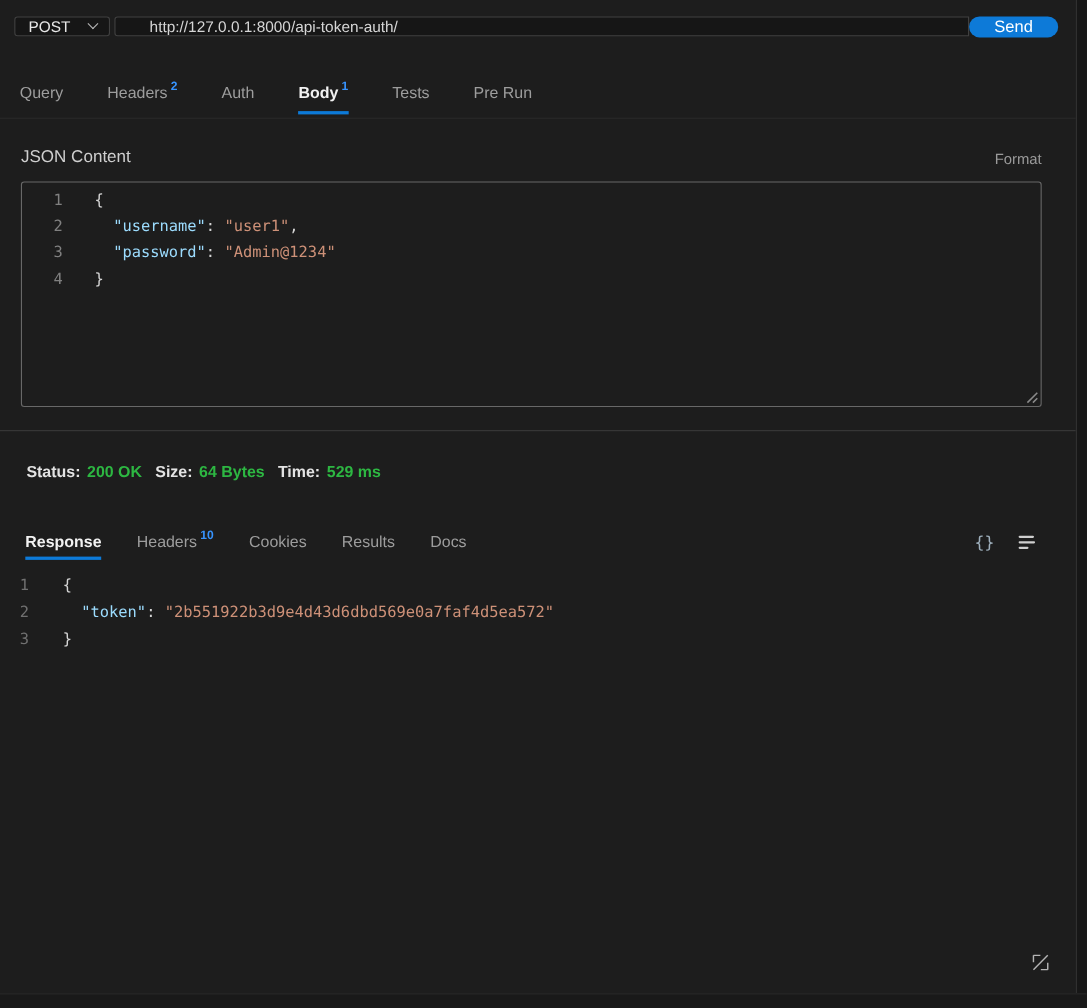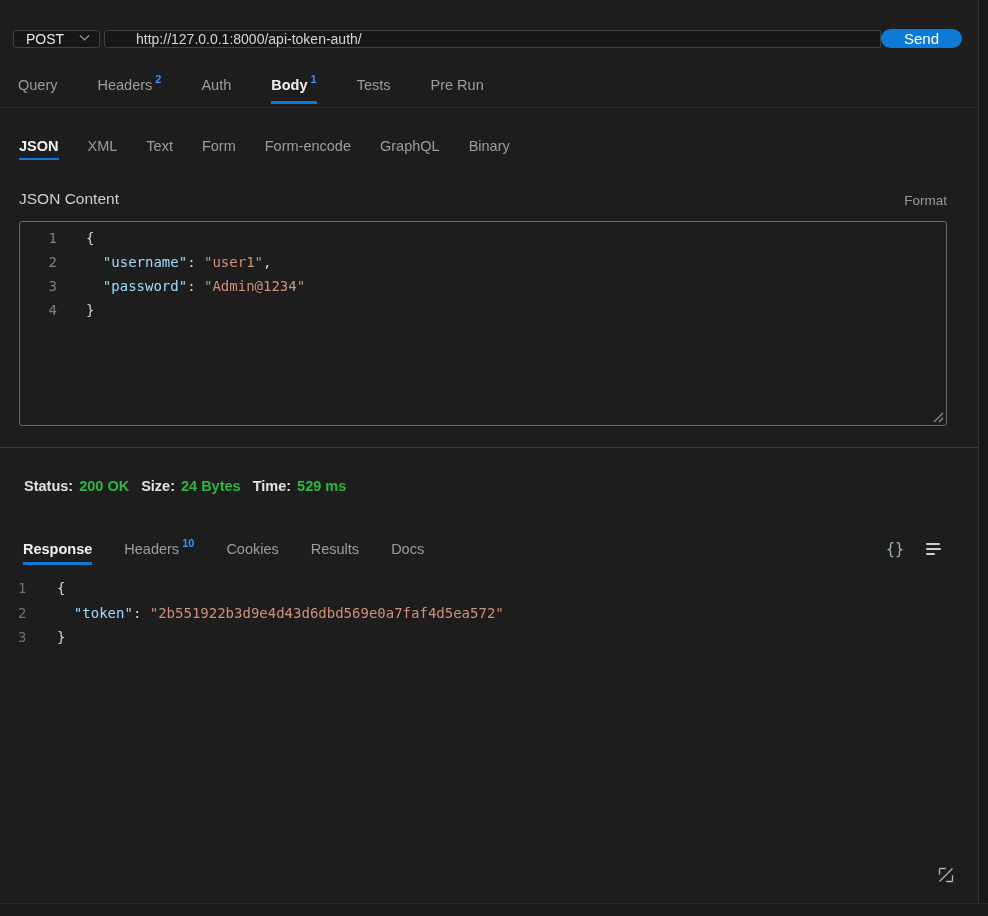--- a/index.html
+++ b/index.html
@@ -21,21 +21,21 @@
     color:#cccccc;
   }
   
   .right-gutter{position:absolute;top:0;right:0;width:10px;bottom:13px;background:#171717;border-left:1px solid #333333;}
   
   .bottom-bar{position:absolute;left:0;right:0;bottom:0;height:13px;background:#191919;border-top:1px solid #282828;z-index:5;}
 
   .app{position:absolute;left:0;top:0;right:10px;bottom:13px;}
 
   
-  .topbar{display:flex;align-items:center;padding:15px 16px 0 13px;height:62px;}
+  .topbar{display:flex;align-items:flex-start;padding:15px 16px 0 13px;height:62px;}
   .method-select{
     width:87px;flex:none;border:1px solid var(--input-border);background:var(--input-bg);
     border-radius:3px;display:flex;align-items:center;justify-content:space-between;
     padding:0 11px 0 12px;color:#e8e8e8;font-size:14px;cursor:pointer;
   }
   .chevron{width:7px;height:7px;border-right:1.4px solid #b8b8b8;border-bottom:1.4px solid #b8b8b8;transform:rotate(45deg) translate(-2px,-2px);}
   .url-input{
     flex:1;margin-left:4px;border:1px solid var(--input-border);background:var(--input-bg);
     border-radius:3px 0 0 3px;color:#d6d6d6;font-size:14px;padding:0 31px;outline:none;
     font-family:"Liberation Sans", sans-serif;
@@ -131,64 +131,41 @@
         <span class="tab-count">1</span>
       </div>
       <div class="tab">
         <span class="tab-label">Tests</span>
       </div>
       <div class="tab">
         <span class="tab-label">Pre Run</span>
       </div>
     </div>
 
-  <div class="body-tabs">
-      <div class="tab active">
-        <span class="tab-label">JSON</span>
-      </div>
-      <div class="tab">
-        <span class="tab-label">XML</span>
-      </div>
-      <div class="tab">
-        <span class="tab-label">Text</span>
-      </div>
-      <div class="tab">
-        <span class="tab-label">Form</span>
-      </div>
-      <div class="tab">
-        <span class="tab-label">Form-encode</span>
-      </div>
-      <div class="tab">
-        <span class="tab-label">GraphQL</span>
-      </div>
-      <div class="tab">
-        <span class="tab-label">Binary</span>
-      </div>
-    </div>
 
   <div class="body-header">
     <span class="body-title">JSON Content</span>
     <span class="format-label">Format</span>
   </div>
 
   <div class="editor">
     <div class="code-line"><span class="ln">1</span><span class="lc"><span class="tk-pu">{</span></span></div>
       <div class="code-line"><span class="ln">2</span><span class="lc"><span class="tk-pl">  </span><span class="tk-key">"username"</span><span class="tk-pu">: </span><span class="tk-str">"user1"</span><span class="tk-pu">,</span></span></div>
       <div class="code-line"><span class="ln">3</span><span class="lc"><span class="tk-pl">  </span><span class="tk-key">"password"</span><span class="tk-pu">: </span><span class="tk-str">"Admin@1234"</span></span></div>
       <div class="code-line"><span class="ln">4</span><span class="lc"><span class="tk-pu">}</span></span></div>
       <svg class="grip" viewBox="0 0 13 13">
       <path d="M3 12 L12 3 M8 12 L12 8" stroke="#8a8a8a" stroke-width="1.4" fill="none"></path>
     </svg>
   </div>
 
   <div class="section-divider"></div>
 
   <div class="status-row">
       <span class="status-group"><span class="status-label">Status:</span><span class="status-value">200 OK</span></span>
-      <span class="status-group"><span class="status-label">Size:</span><span class="status-value">24 Bytes</span></span>
+      <span class="status-group"><span class="status-label">Size:</span><span class="status-value">64 Bytes</span></span>
       <span class="status-group"><span class="status-label">Time:</span><span class="status-value">529 ms</span></span>
     </div>
 
   <div class="resp-tabs">
     <div style="display:flex;gap:32px;height:100%;">
         <div class="tab active">
           <span class="tab-label">Response</span>
         </div>
         <div class="tab">
           <span class="tab-label">Headers</span>

